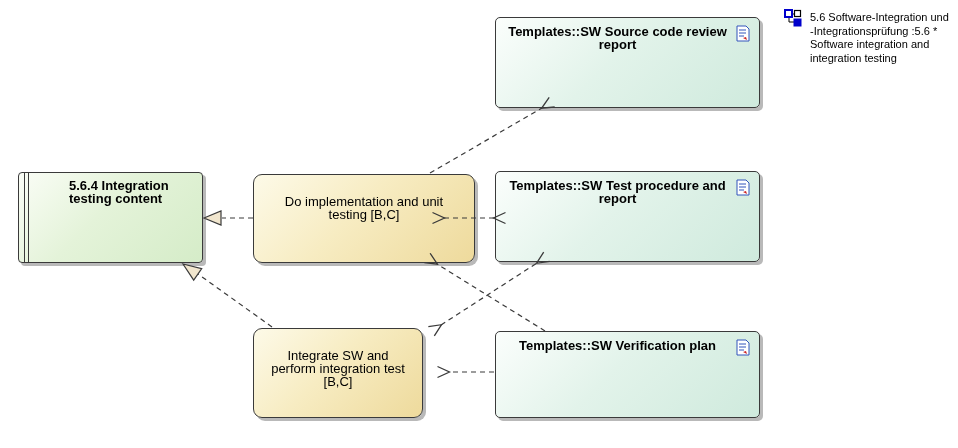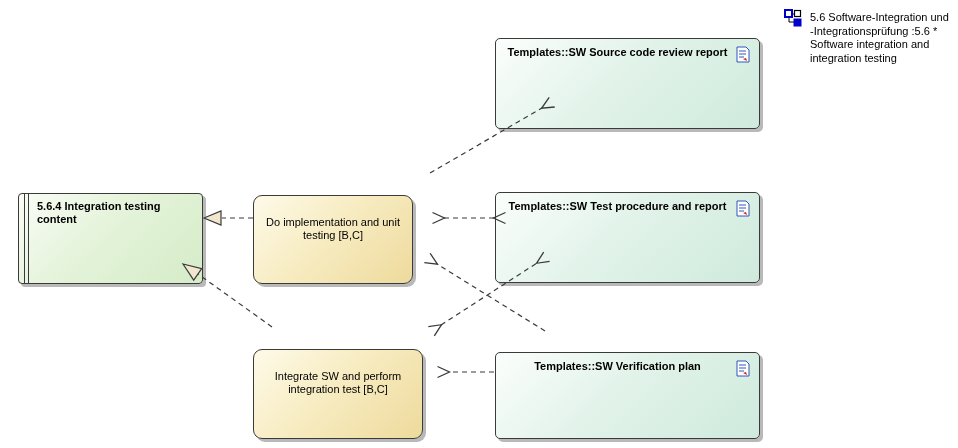--- a/index.html
+++ b/index.html
@@ -2,29 +2,30 @@
 <html><head>
 <meta charset="utf-8">
 <style>
   html,body{margin:0;padding:0;background:#fff;}
   .canvas{
     position:relative;width:958px;height:448px;background:#ffffff;
     font-family:"Liberation Sans",sans-serif;color:#000;overflow:hidden;
   }
   .node{
     position:absolute;box-sizing:border-box;border:1.5px solid #3a3a3a;
-    box-shadow:3px 3px 0 #b9b9b9;font-size:11px;line-height:13px;margin-top:21px;
+    box-shadow:3px 3px 0 #b9b9b9;font-size:13px;line-height:13px;
   }
   .node.teal{
     background:linear-gradient(135deg,#fbfefc 0%,#e2f3ea 45%,#cfeadd 100%);
     border-radius:5px;
   }
   .node.green{
     background:linear-gradient(135deg,#fafdf6 0%,#e4f3d9 45%,#d5ecc8 100%);
     border-radius:4px;
+    padding-left:32px;
   }
   .node.yellow{
     background:linear-gradient(135deg,#fdfae8 0%,#f7ecc2 45%,#eeda9c 100%);
     border-radius:9px;
   }
   .node-title{
     font-weight:bold;text-align:center;padding-top:7px;padding-left:10px;padding-right:30px;
   }
   .node.green .node-title{
     text-align:left;padding:6px 6px 0 18px;
@@ -46,21 +47,21 @@
 </head>
 <body>
 
 <div class="canvas">
 
   <div class="node green" style="left:18px;top:172px;width:185px;height:91px;">
     <div class="activity-bars"></div>
     <div class="node-title">5.6.4 Integration testing content</div>
   </div>
 
-  <div class="node yellow" style="left:253px;top:174px;width:160px;height:89px;">
+  <div class="node yellow" style="left:253px;top:174px;width:222px;height:89px;">
     <div class="node-text">Do implementation and unit testing [B,C]</div>
   </div>
 
   <div class="node yellow" style="left:253px;top:328px;width:170px;height:90px;">
     <div class="node-text">Integrate SW and perform integration test [B,C]</div>
   </div>
 
   <div class="node teal" style="left:495px;top:17px;width:265px;height:91px;">
     <div class="node-title">Templates::SW Source code review report</div>
     <svg class="doc-icon" viewBox="0 0 14 17">

